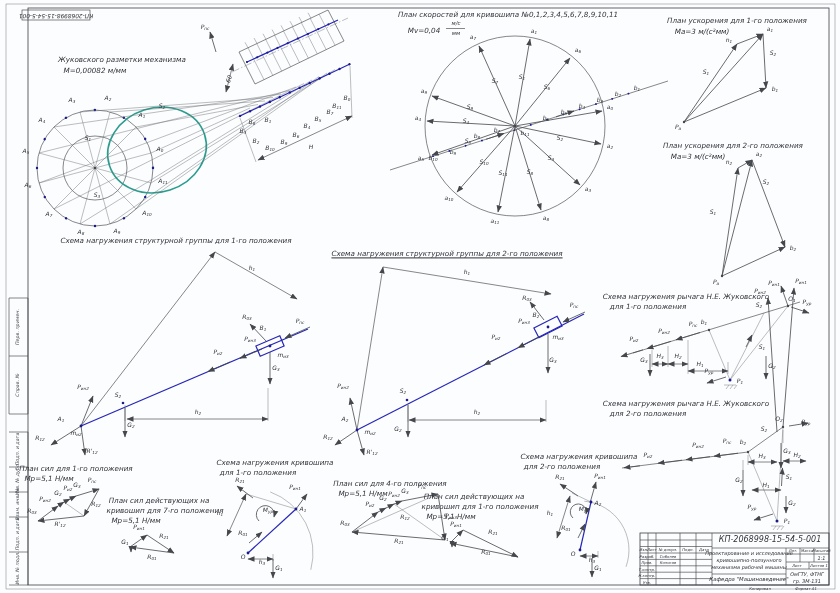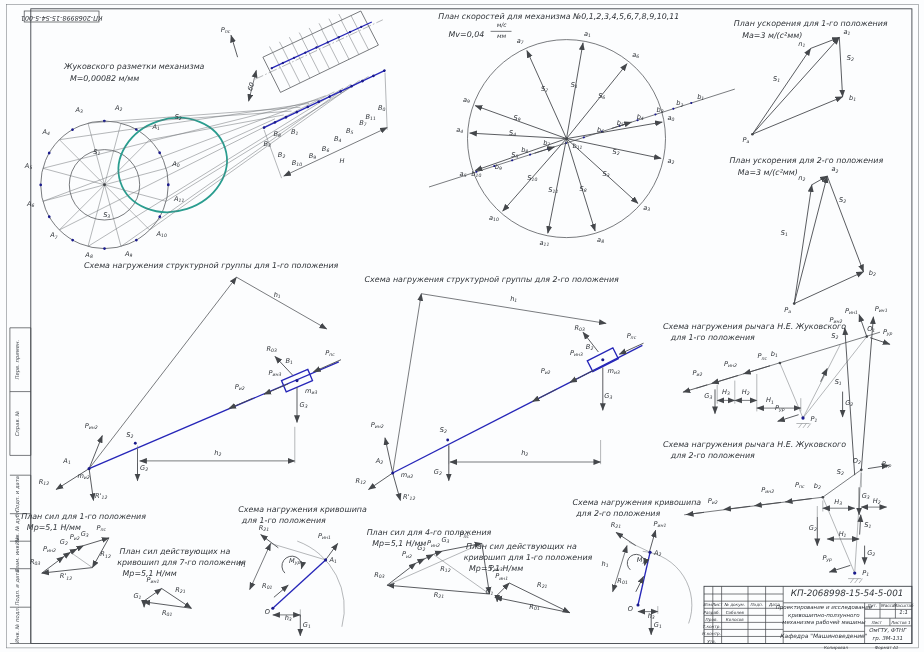--- a/index.html
+++ b/index.html
@@ -307,21 +307,21 @@
       <div class="lbl" style="left: 318px; top: 120px;">B<sub>5</sub></div>
       <div class="lbl" style="left: 296px; top: 136px;">B<sub>6</sub></div>
       <div class="lbl" style="left: 330px; top: 113px;">B<sub>7</sub></div>
       <div class="lbl" style="left: 252px; top: 123px;">B<sub>8</sub></div>
       <div class="lbl" style="left: 284px; top: 143px;">B<sub>9</sub></div>
       <div class="lbl" style="left: 270px; top: 149px;">B<sub>10</sub></div>
       <div class="lbl" style="left: 337px; top: 107px;">B<sub>11</sub></div>
       <div class="lbl" style="left: 229px; top: 79px; transform: translate(-50%, -50%) rotate(-72deg);">60</div>
       <div class="lbl" style="left: 311px; top: 147px;">Н</div>
       <div class="lbl" style="left: 205px; top: 28px;">P<sub>пс</sub></div>
-      <div class="lbl h" style="left: 508px; top: 15px;">План скоростей для механизма №0,1,2,3,4,5,6,7,8,9,10,11</div>
+      <div class="lbl h" style="left: 508px; top: 15px;">План скоростей для кривошипа №0,1,2,3,4,5,6,7,8,9,10,11</div>
       <div class="lbl h" style="left: 424px; top: 31px;">Мv=0,04</div>
       <div class="lbl frx" style="left: 456px; top: 24px;">м/с</div>
       <div class="lbl frx" style="left: 456px; top: 34px;">мм</div>
       <div class="lbl" style="left: 610px; top: 108px;">a<sub>0</sub></div>
       <div class="lbl" style="left: 534px; top: 32px;">a<sub>1</sub></div>
       <div class="lbl" style="left: 610px; top: 147px;">a<sub>2</sub></div>
       <div class="lbl" style="left: 588px; top: 190px;">a<sub>3</sub></div>
       <div class="lbl" style="left: 418px; top: 119px;">a<sub>4</sub></div>
       <div class="lbl" style="left: 421px; top: 159px;">a<sub>5</sub></div>
       <div class="lbl" style="left: 578px; top: 51px;">a<sub>6</sub></div>
@@ -361,38 +361,38 @@
       <div class="lbl" style="left: 706px; top: 73px;">S<sub>1</sub></div>
       <div class="lbl" style="left: 773px; top: 54px;">S<sub>2</sub></div>
       <div class="lbl h" style="left: 733px; top: 146px; text-align: center;">План ускорения для 2-го положения</div>
       <div class="lbl h" style="left: 698px; top: 157px;">Мa=3 м/(с²мм)</div>
       <div class="lbl" style="left: 716px; top: 283px;">P<sub>a</sub></div>
       <div class="lbl" style="left: 729px; top: 163px;">n<sub>2</sub></div>
       <div class="lbl" style="left: 759px; top: 155px;">a<sub>2</sub></div>
       <div class="lbl" style="left: 793px; top: 249px;">b<sub>2</sub></div>
       <div class="lbl" style="left: 713px; top: 213px;">S<sub>1</sub></div>
       <div class="lbl" style="left: 766px; top: 183px;">S<sub>2</sub></div>
-      <div class="lbl h" style="left: 192px; top: 241px;">Схема нагружения структурной группы для 1-го положения</div>
+      <div class="lbl h" style="left: 176px; top: 241px;">Схема нагружения структурной группы для 1-го положения</div>
       <div class="lbl" style="left: 252px; top: 269px;">h<sub>1</sub></div>
       <div class="lbl" style="left: 247px; top: 318px;">R<sub>03</sub></div>
       <div class="lbl" style="left: 263px; top: 329px;">B<sub>1</sub></div>
       <div class="lbl" style="left: 300px; top: 322px;">P<sub>пс</sub></div>
       <div class="lbl" style="left: 283px; top: 356px;">m<sub>и3</sub></div>
       <div class="lbl" style="left: 250px; top: 340px;">P<sub>ин3</sub></div>
       <div class="lbl" style="left: 218px; top: 353px;">P<sub>и2</sub></div>
       <div class="lbl" style="left: 276px; top: 369px;">G<sub>3</sub></div>
       <div class="lbl" style="left: 118px; top: 396px;">S<sub>2</sub></div>
       <div class="lbl" style="left: 131px; top: 426px;">G<sub>2</sub></div>
       <div class="lbl" style="left: 198px; top: 413px;">h<sub>2</sub></div>
       <div class="lbl" style="left: 61px; top: 420px;">A<sub>1</sub></div>
       <div class="lbl" style="left: 76px; top: 434px;">m<sub>и2</sub></div>
       <div class="lbl" style="left: 83px; top: 388px;">P<sub>ин2</sub></div>
       <div class="lbl" style="left: 40px; top: 439px;">R<sub>12</sub></div>
       <div class="lbl" style="left: 92px; top: 452px;">R'<sub>12</sub></div>
-      <div class="lbl h" style="left: 447px; top: 254px;">Схема нагружения структурной группы для 2-го положения</div>
+      <div class="lbl h" style="left: 447px; top: 254px; text-decoration: underline;">Схема нагружения структурной группы для 2-го положения</div>
       <div class="lbl" style="left: 467px; top: 273px;">h<sub>1</sub></div>
       <div class="lbl" style="left: 527px; top: 299px;">R<sub>03</sub></div>
       <div class="lbl" style="left: 536px; top: 316px;">B<sub>2</sub></div>
       <div class="lbl" style="left: 574px; top: 306px;">P<sub>пс</sub></div>
       <div class="lbl" style="left: 558px; top: 338px;">m<sub>и3</sub></div>
       <div class="lbl" style="left: 524px; top: 322px;">P<sub>ин3</sub></div>
       <div class="lbl" style="left: 496px; top: 338px;">P<sub>и2</sub></div>
       <div class="lbl" style="left: 553px; top: 361px;">G<sub>3</sub></div>
       <div class="lbl" style="left: 403px; top: 392px;">S<sub>2</sub></div>
       <div class="lbl" style="left: 398px; top: 430px;">G<sub>2</sub></div>

